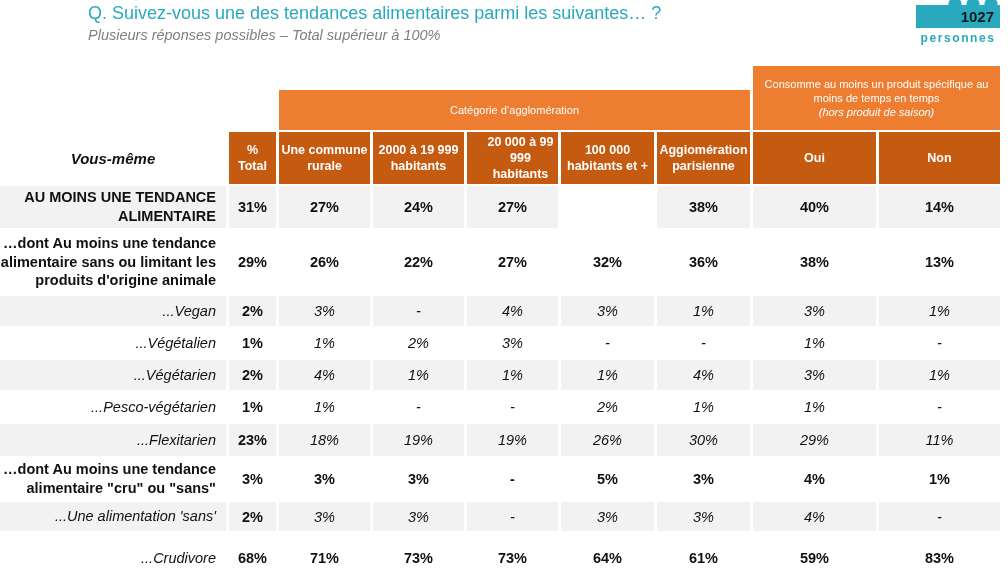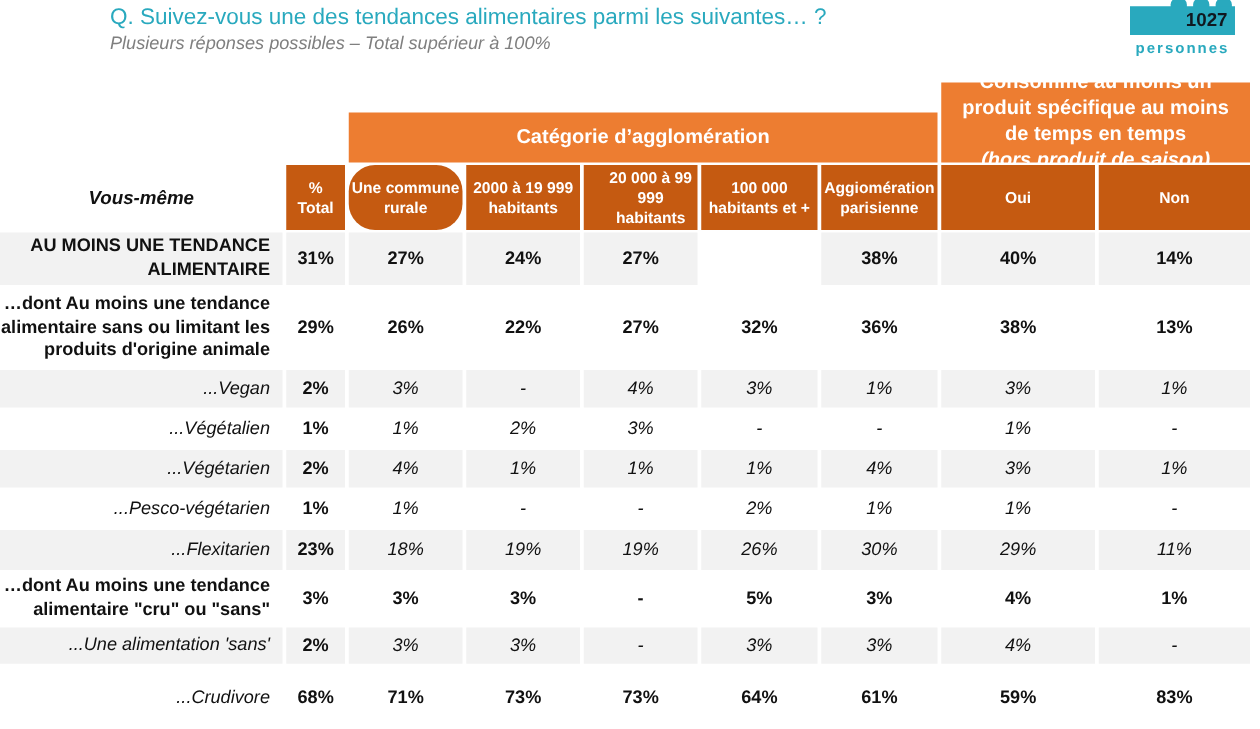--- a/index.html
+++ b/index.html
@@ -2,35 +2,35 @@
 <html><head>
 <meta charset="utf-8">
 <style>
   html,body{margin:0;padding:0;background:#fff;}
   .page{position:relative;width:1008px;height:583px;background:#fff;overflow:hidden;
         font-family:"Liberation Sans",sans-serif;color:#111;}
   .title{position:absolute;left:88px;top:3px;font-size:18px;font-weight:500;color:#29A9BE;}
   .subtitle{position:absolute;left:88px;top:27px;font-size:14.5px;font-style:italic;color:#7F7F7F;}
 
   
-  .badge{position:absolute;top:0;right:20px;width:86px;height:46px;}
+  .badge{position:absolute;top:0;right:8px;width:86px;height:46px;}
   .badge-people{position:absolute;top:-10px;right:2px;display:flex;gap:4px;}
   .badge-box{position:absolute;top:5px;right:0;width:84px;height:23px;background:#29A9BE;
              display:flex;align-items:center;justify-content:flex-end;padding-right:6px;
              box-sizing:border-box;font-weight:700;font-size:15px;color:#101820;}
   .badge-label{position:absolute;top:31px;right:0;width:84px;text-align:center;color:#29A9BE;
                font-weight:700;font-size:12px;letter-spacing:1.6px;}
 
   
   #grid{position:absolute;left:0;top:66px;display:grid;
         grid-template-columns:226px 47px 91px 91px 91px 93px 93px 123px 121px;
         grid-template-rows:64px 52px 42px 64px 30px 30px 30px 30px 32px 42px 29px 50px;
         gap:2px 3px;}
   #grid>div{box-sizing:border-box;}
-  .h-group{background:#ED7D31;color:#fff;font-weight:700;font-size:16px;display:flex;
+  .h-group{background:#ED7D31;color:#fff;font-weight:400;font-size:11px;display:flex;
            flex-direction:column;align-items:center;justify-content:center;text-align:center;
            line-height:1.3;padding:16px 8px;}
   .h-group .note{font-style:italic;}
   .h-sub{background:#C55A11;color:#fff;font-weight:700;font-size:12.5px;display:flex;
          align-items:center;justify-content:center;text-align:center;line-height:1.3;padding:0 2px;}
   .vous{grid-column:1;grid-row:2;display:flex;align-items:center;justify-content:center;
         font-weight:700;font-style:italic;font-size:15px;}
   .lbl{grid-column:1;display:flex;align-items:center;justify-content:flex-end;text-align:right;
        padding-right:10px;font-size:14.5px;line-height:1.3;}
   .val{display:flex;align-items:center;justify-content:center;font-size:14.5px;}
@@ -68,21 +68,21 @@
   <div id="grid">
       <div class="h-group" style="grid-area: 1 / 3 / auto / span 5; margin-top: 24px;">
         <span>Catégorie d’agglomération</span>
       </div>
       <div class="h-group" style="grid-area: 1 / 8 / auto / span 2;">
         <span>Consomme au moins un produit spécifique au moins de temps en temps</span>
         <span class="note">(hors produit de saison)</span>
       </div>
       <div class="vous" style="grid-area: 2 / 1;">Vous-même</div>
       <div class="h-sub" style="grid-area: 2 / 2;">% Total</div>
-      <div class="h-sub" style="grid-area: 2 / 3; border-radius: 21px;">Une commune rurale</div>
+      <div class="h-sub" style="grid-area: 2 / 3;">Une commune rurale</div>
       <div class="h-sub" style="grid-area: 2 / 4;">2000 à 19 999 habitants</div>
       <div class="h-sub" style="grid-area: 2 / 5; padding-left: 18px;">20 000 à 99 999 habitants</div>
       <div class="h-sub" style="grid-area: 2 / 6;">100 000 habitants et +</div>
       <div class="h-sub" style="grid-area: 2 / 7;">Aggiomération parisienne</div>
       <div class="h-sub" style="grid-area: 2 / 8;">Oui</div>
       <div class="h-sub" style="grid-area: 2 / 9;">Non</div>
       <div class="lbl b stripe" style="grid-area: 3 / 1;">AU MOINS UNE TENDANCE ALIMENTAIRE</div>
       <div class="val b stripe" style="grid-area: 3 / 2;">31%</div>
       <div class="val b stripe" style="grid-area: 3 / 3;">27%</div>
       <div class="val b stripe" style="grid-area: 3 / 4;">24%</div>

